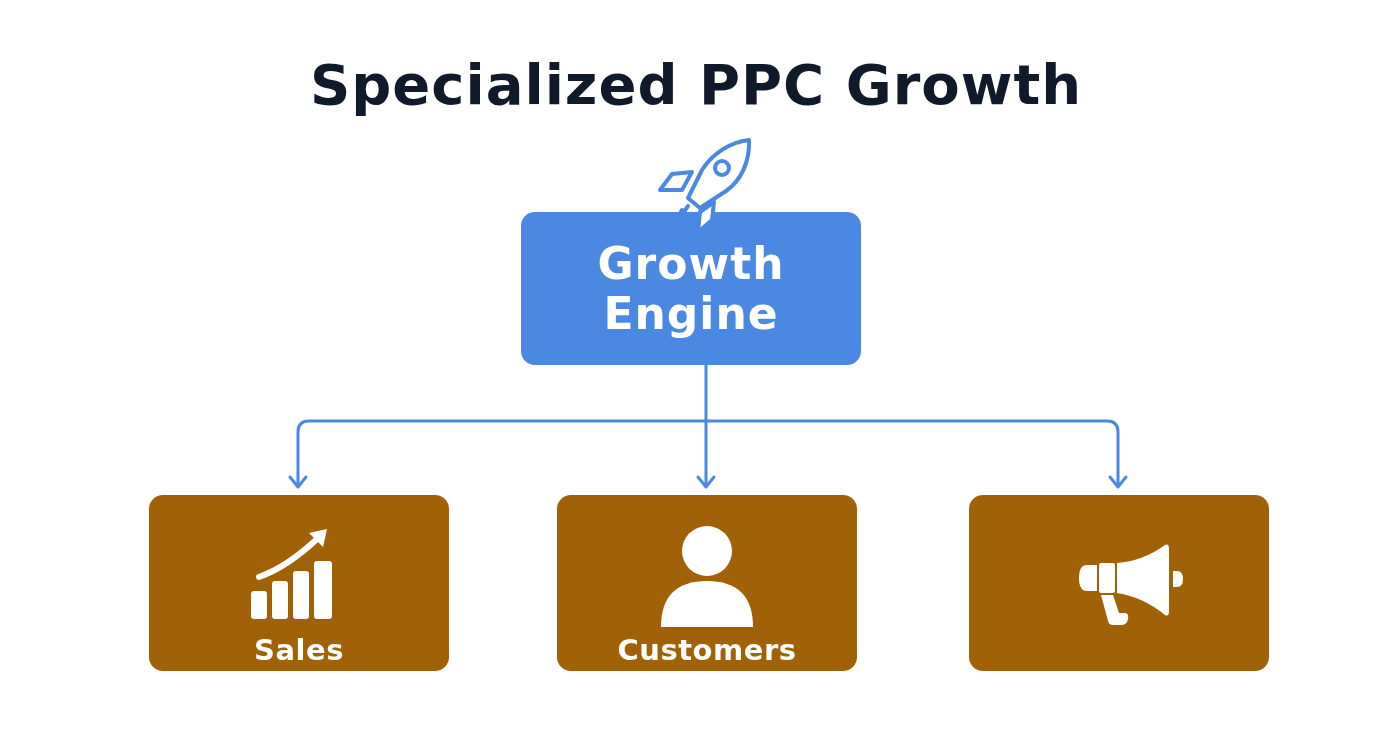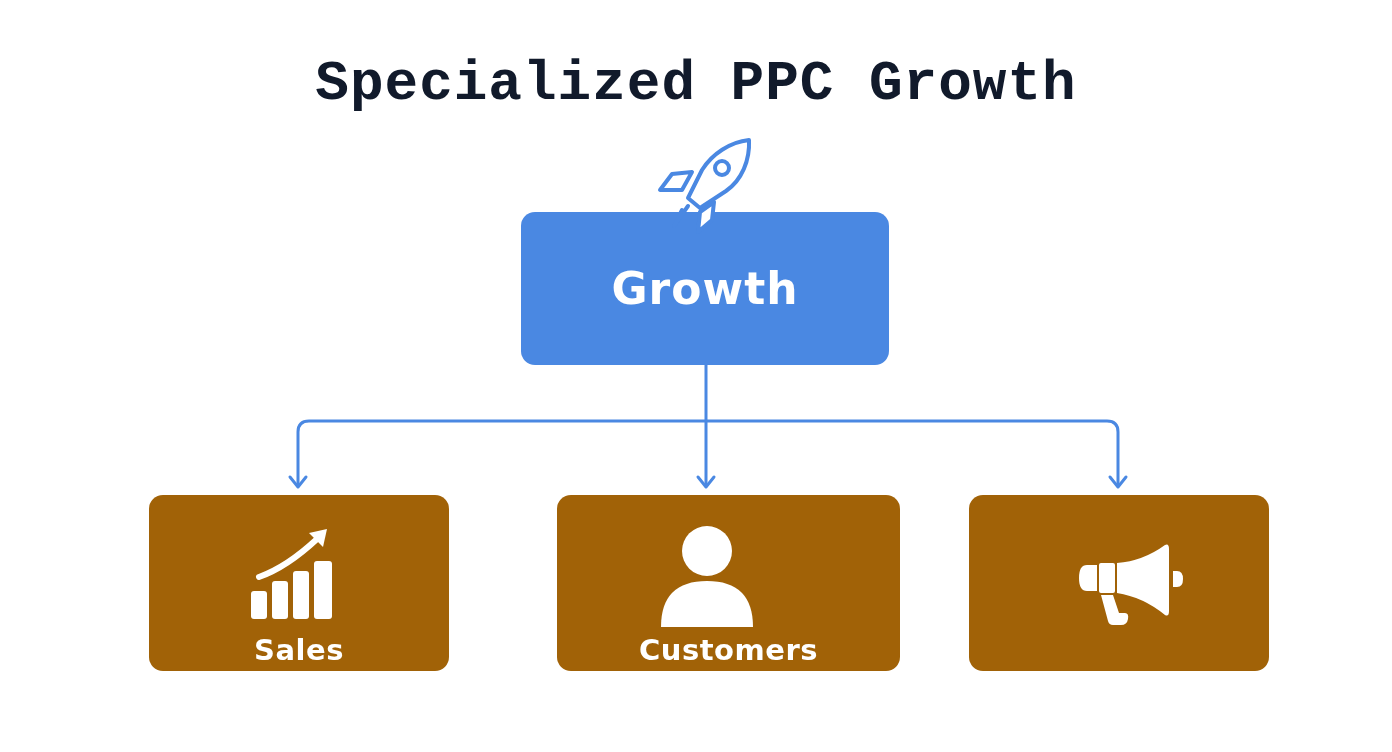--- a/index.html
+++ b/index.html
@@ -1,42 +1,43 @@
 <!DOCTYPE html>
 <html><head>
 <meta charset="utf-8">
 <style>
   html,body{margin:0;padding:0;background:#ffffff;}
   body{width:1392px;height:752px;position:relative;overflow:hidden;font-family:"DejaVu Sans","Liberation Sans",sans-serif;}
   .title{position:absolute;left:0;top:52px;width:1456px;text-align:center;font-size:56px;font-weight:bold;color:#111a2b;letter-spacing:1px;}
-  .root{position:absolute;left:521px;top:212px;width:368px;height:153px;background:#4a88e2;border-radius:14px;display:flex;flex-direction:column;align-items:center;justify-content:center;}
+  .root{position:absolute;left:521px;top:212px;width:340px;height:153px;background:#4a88e2;border-radius:14px;display:flex;flex-direction:column;align-items:center;justify-content:center;}
   .root span{color:#fff;font-size:44px;font-weight:bold;line-height:50px;letter-spacing:1px;}
   .rocket{position:absolute;left:652px;top:136px;width:104px;height:100px;}
   .connectors{position:absolute;left:0;top:0;width:1392px;height:752px;}
   .card{position:absolute;top:495px;width:300px;height:176px;background:#a16207;border-radius:14px;}
   .card .label{position:absolute;left:0;right:0;bottom:4px;text-align:center;color:#fff;font-size:29px;font-weight:bold;letter-spacing:0.5px;}
   .card svg{position:absolute;}
 </style>
 </head>
 <body>
 
-<div class="title" style="width:1392px;font-family:Liberation Mono, monospace;">Specialized PPC Growth</div>
+<div class="title" style="width:1392px;">Specialized PPC Growth</div>
 
 <svg class="connectors" viewBox="0 0 1392 752">
   <g fill="none" stroke="#4a88e2" stroke-width="3" stroke-linecap="round" stroke-linejoin="round">
     <path d="M706 365 V486"></path>
     <path d="M298 486 V432 Q298 421 309 421 H1107 Q1118 421 1118 432 V486"></path>
     <path d="M290 477 L298 487 L306 477"></path>
     <path d="M698 477 L706 487 L714 477"></path>
     <path d="M1110 477 L1118 487 L1126 477"></path>
   </g>
 </svg>
 
 <div class="root">
   <span>Growth</span>
+  <span>Engine</span>
 </div>
 
 <svg class="rocket" viewBox="0 0 104 100">
   <g fill="#ffffff" stroke="#4a88e2" stroke-width="4" stroke-linejoin="round" stroke-linecap="round">
     <path d="M97 4 C78 6 60 18 50 34 L36 62 L48 72 L74 55 C90 44 98 24 97 4 Z"></path>
     <path d="M40 36 L20 38 L8 54 L30 54 Z"></path>
     <path d="M62 66 L60 84 L46 96 L48 76 Z"></path>
     <circle cx="70" cy="32" r="7"></circle>
     <path d="M36 70 L22 90 L30 74"></path>
   </g>
@@ -49,21 +50,21 @@
       <rect x="25" y="56" width="16" height="38" rx="3"></rect>
       <rect x="46" y="46" width="16" height="48" rx="3"></rect>
       <rect x="67" y="36" width="18" height="58" rx="3"></rect>
     </g>
     <path d="M12 52 Q40 42 70 14" fill="none" stroke="#fff" stroke-width="6" stroke-linecap="round"></path>
     <path d="M62 8 L80 4 L76 22 Z" fill="#fff"></path>
   </svg>
   <div class="label">Sales</div>
 </div>
 
-<div class="card" style="left:557px;padding-left:43px;">
+<div class="card" style="left:557px;">
   <svg style="left:102px;top:30px;" width="96" height="104" viewBox="0 0 96 104">
     <circle cx="48" cy="26" r="25" fill="#fff"></circle>
     <path d="M2 102 Q2 56 48 56 Q94 56 94 102 Z" fill="#fff"></path>
   </svg>
   <div class="label">Customers</div>
 </div>
 
 <div class="card" style="left:969px;">
   <svg style="left:104px;top:46px;" width="120" height="92" viewBox="0 0 120 92">
     <g fill="#fff">

